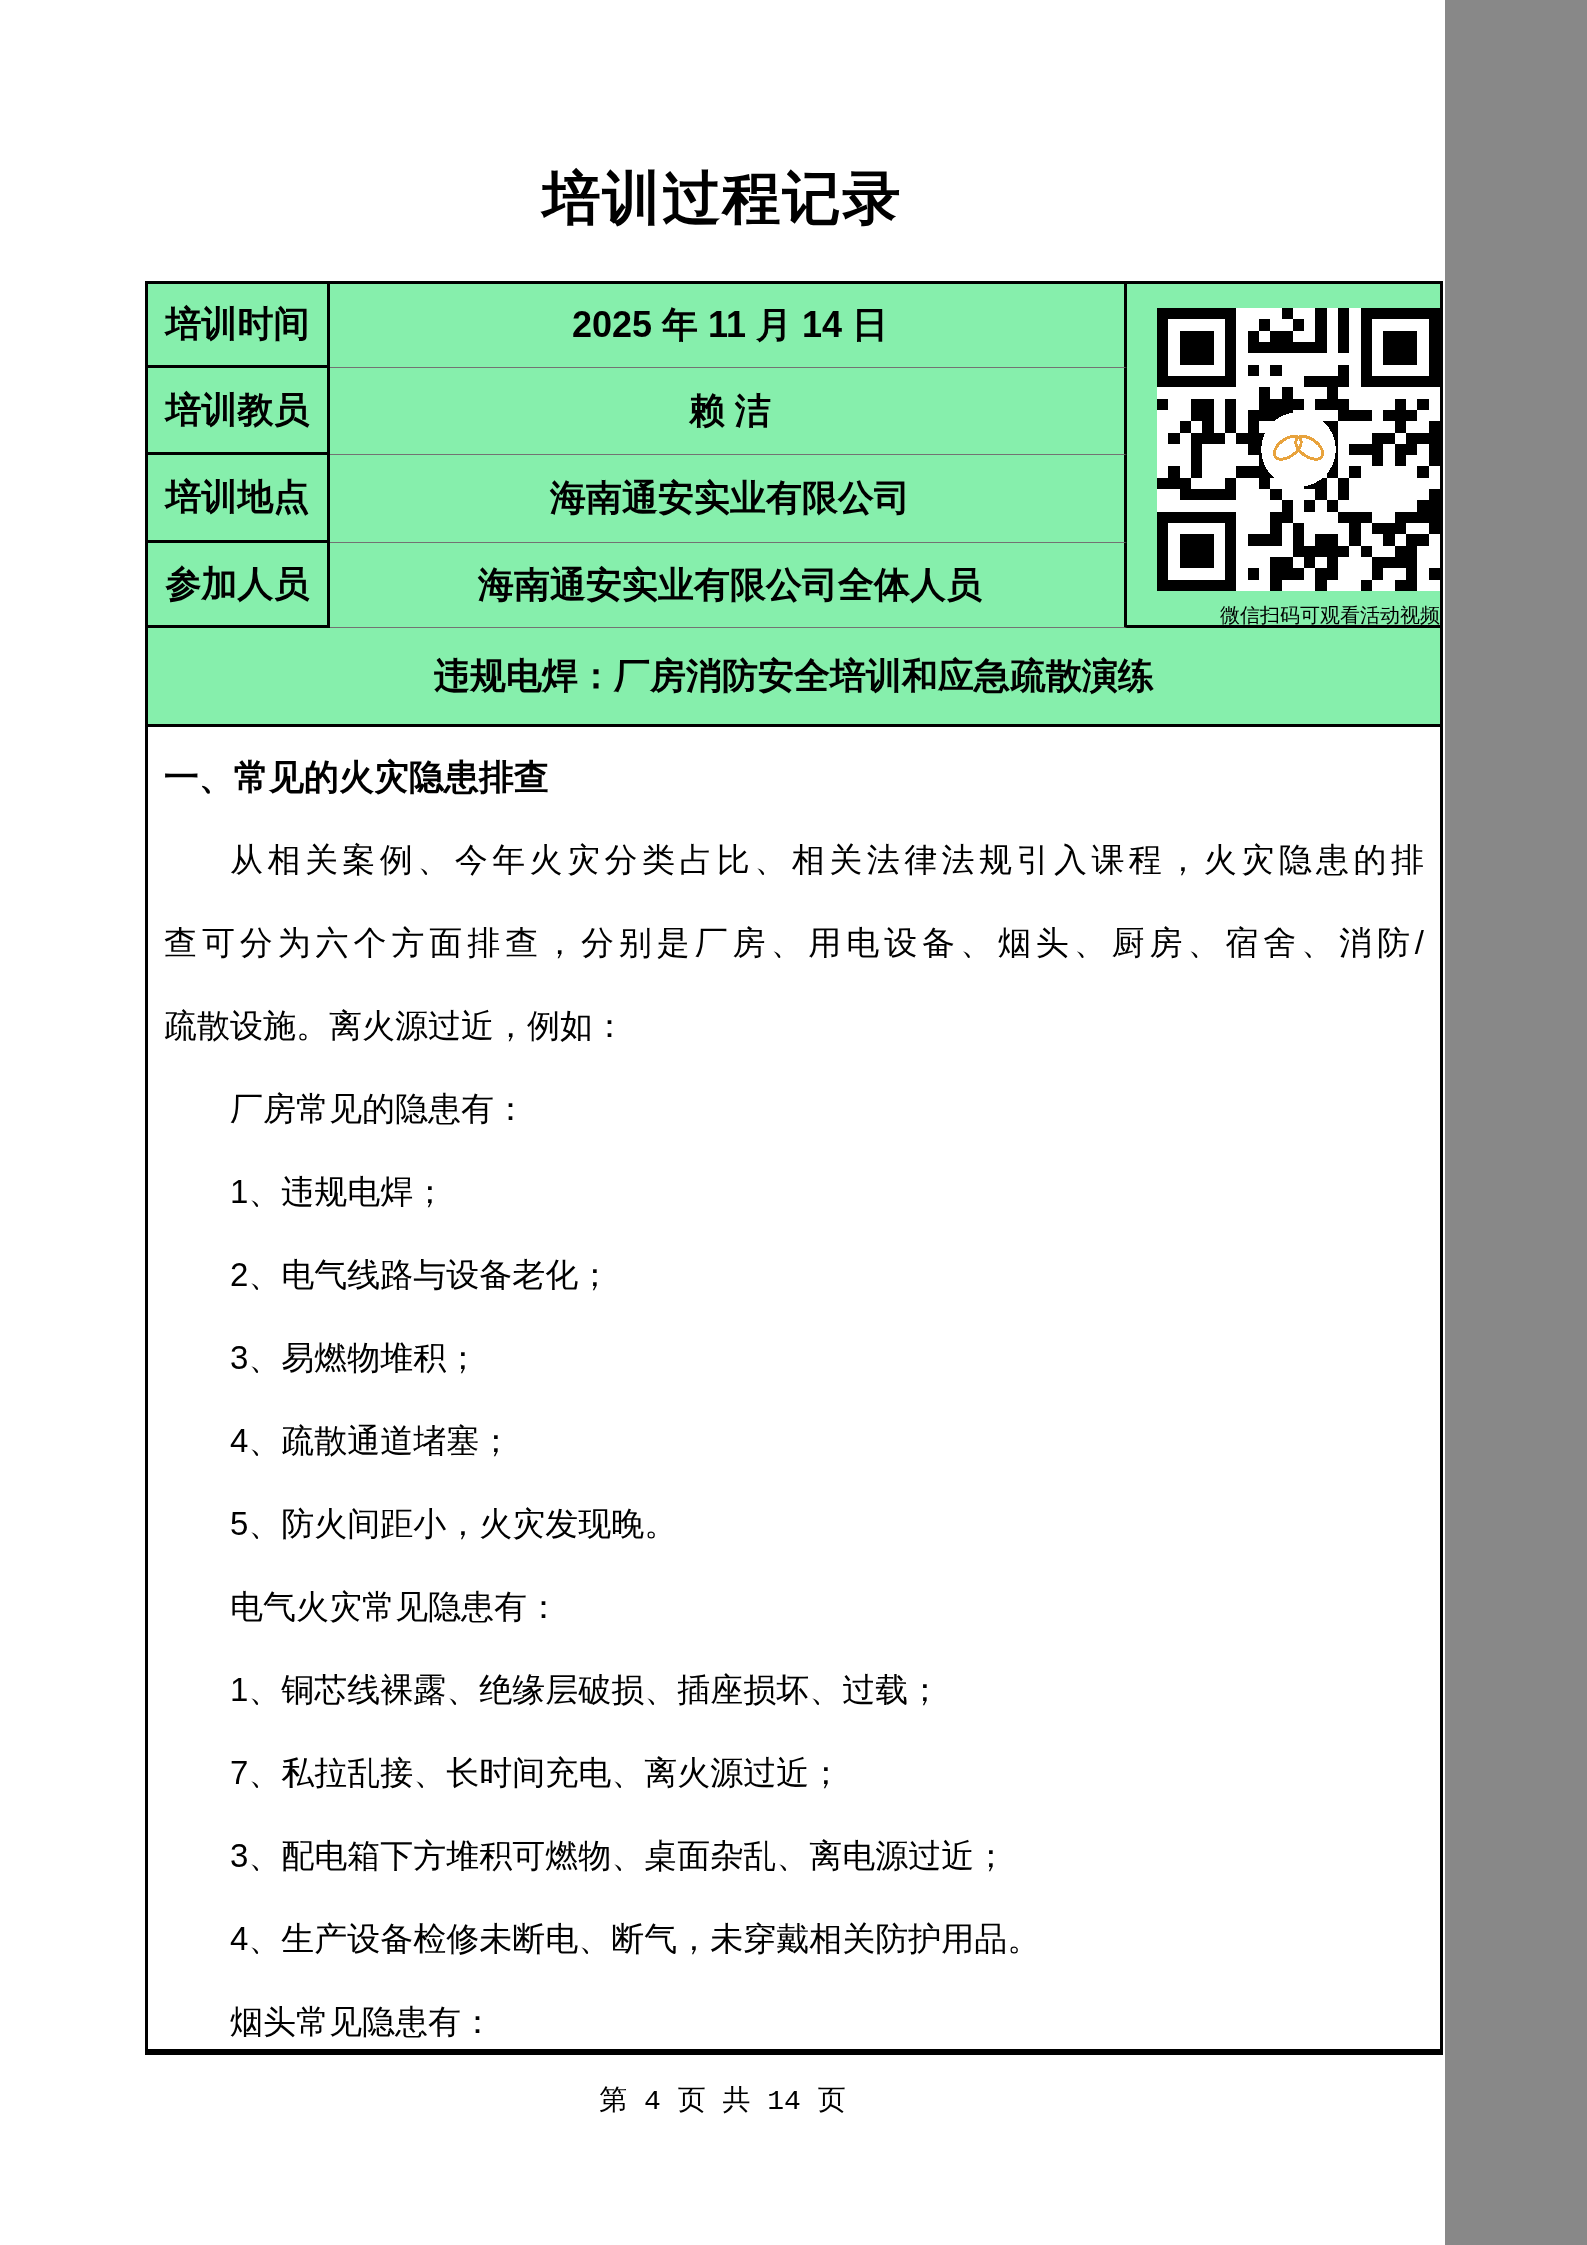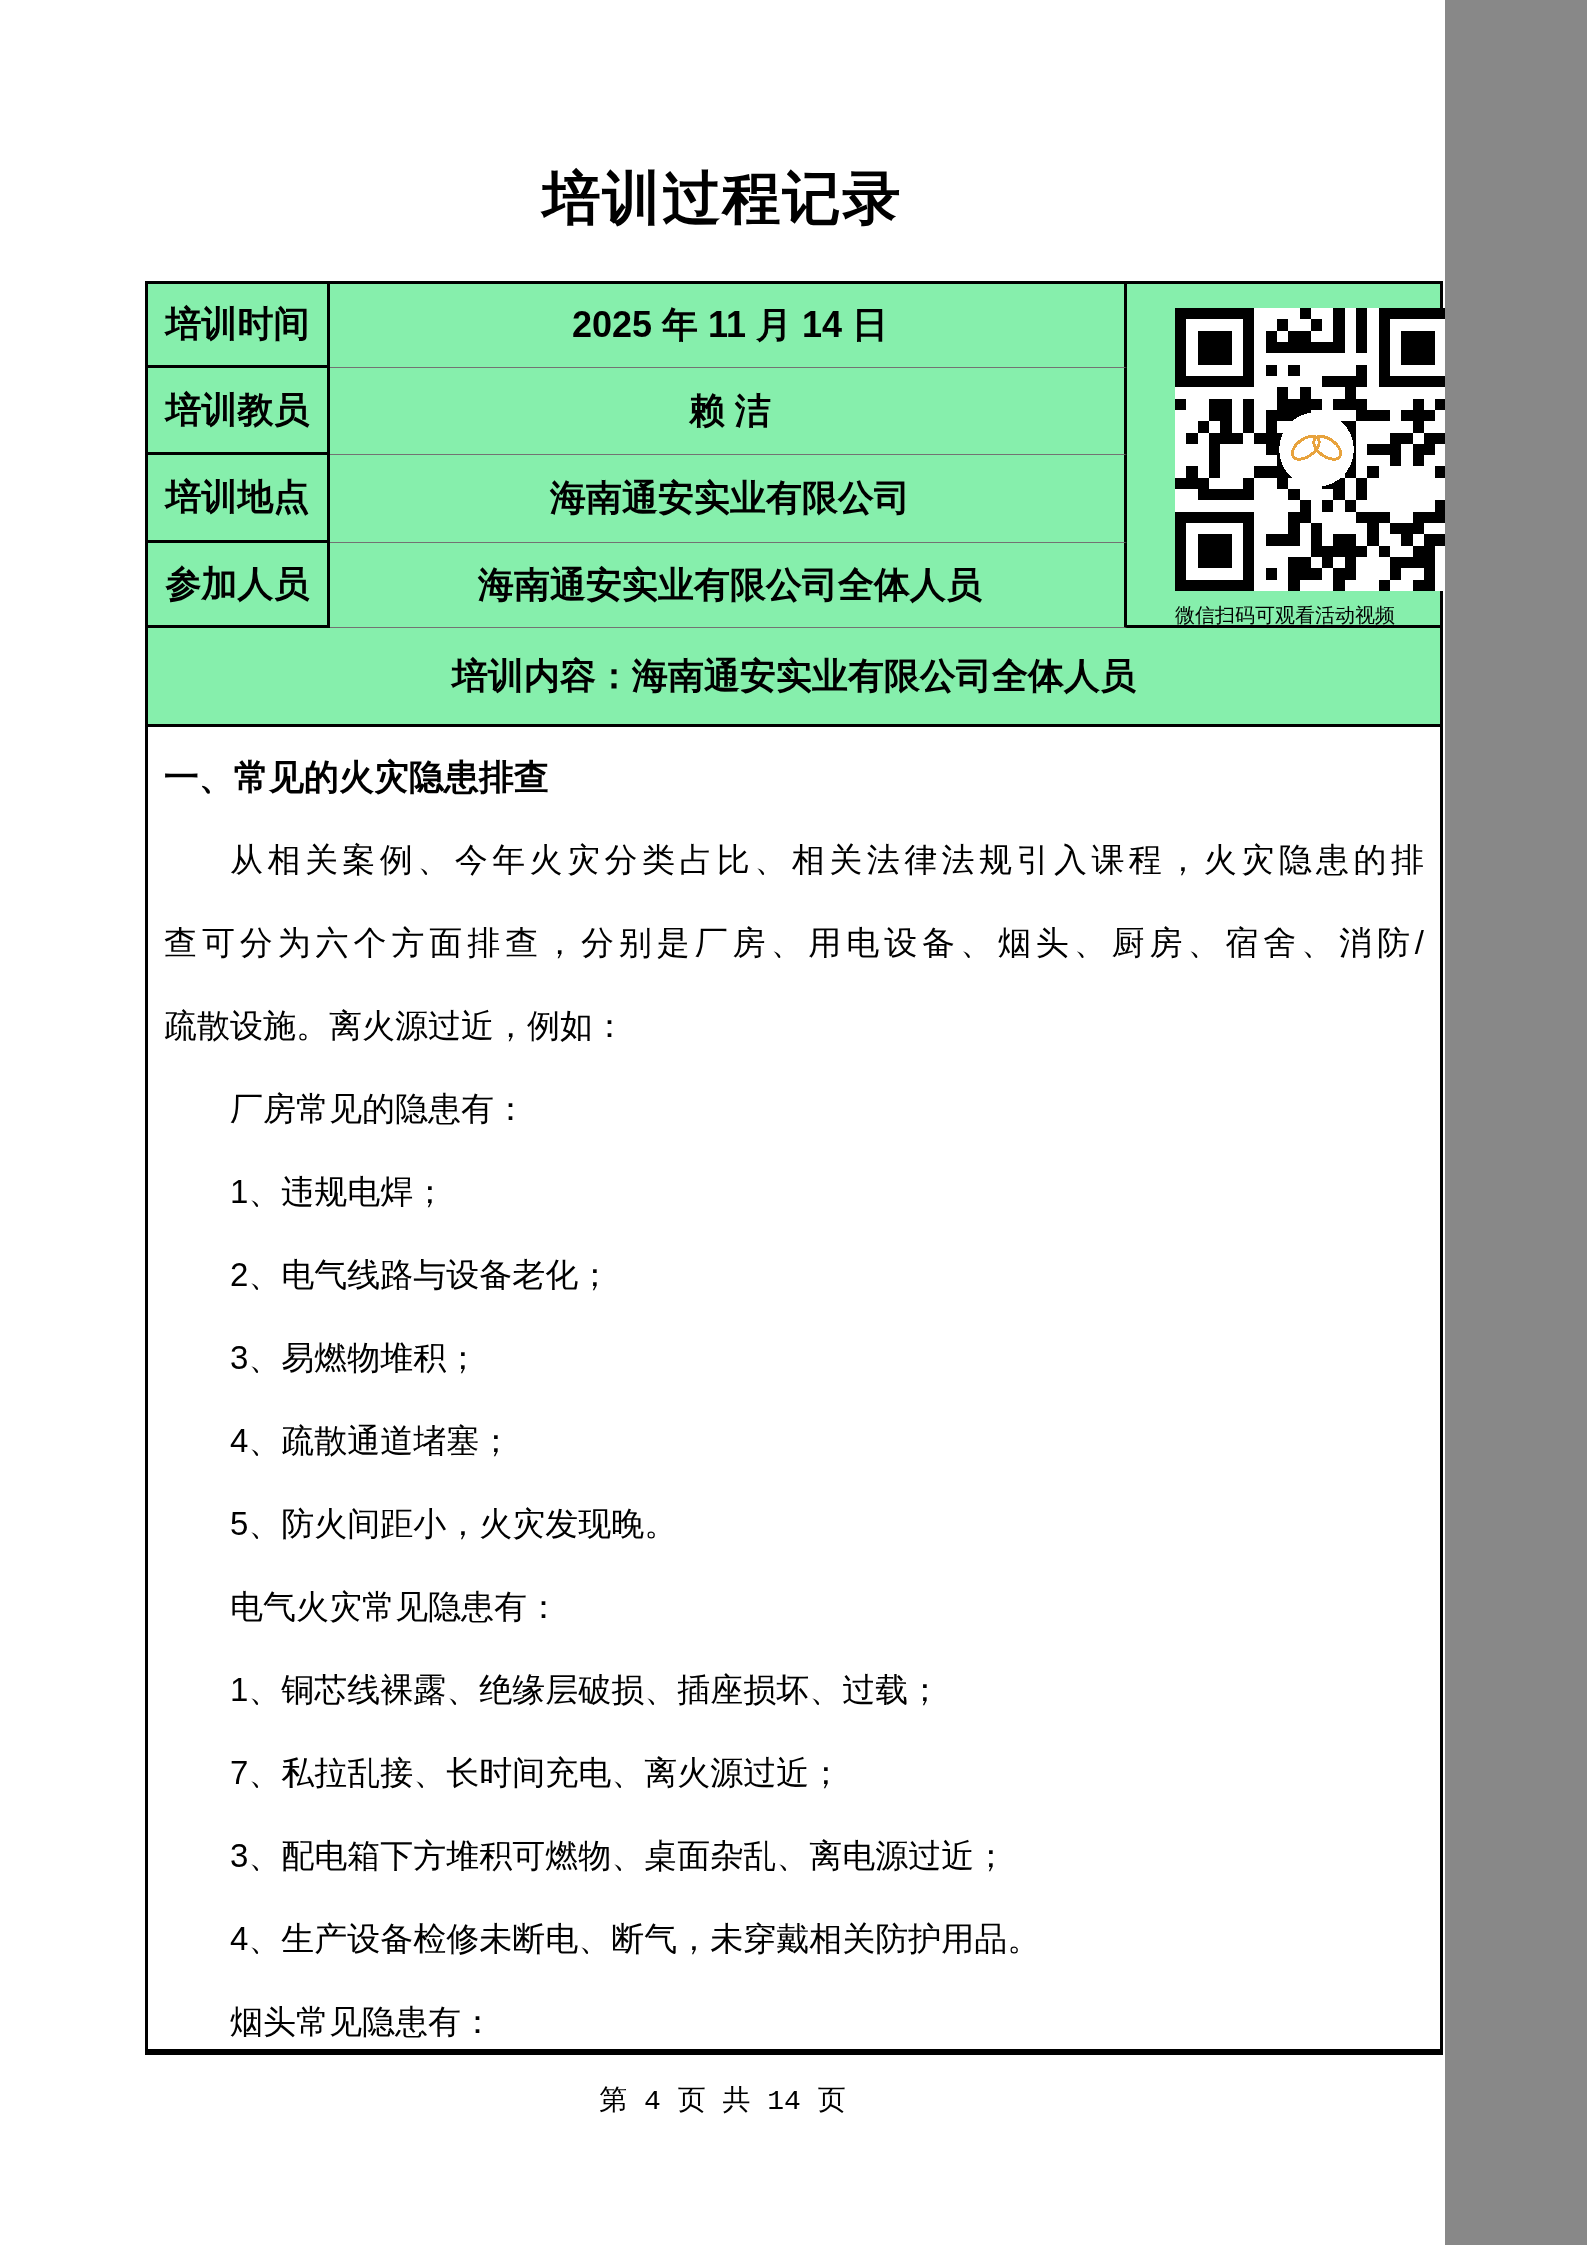--- a/index.html
+++ b/index.html
@@ -31,21 +31,21 @@
     box-sizing:border-box;
     display:flex;align-items:center;justify-content:center;
     font-weight:bold;font-size:36px;
   }
   .cell.lbl{grid-column:1;border-right:3px solid #000;border-bottom:3px solid #000;}
   .cell.val{grid-column:2;border-right:3px solid #000;border-bottom:1px solid #737373;padding-left:6px;}
   .r1{grid-row:1}.r2{grid-row:2}.r3{grid-row:3}.r4{grid-row:4}
   #qr-cell{
     grid-column:3;grid-row:1/5;
     box-sizing:border-box;border-bottom:3px solid #000;
-    display:flex;flex-direction:column;align-items:flex-start;
+    display:flex;flex-direction:column;align-items:flex-end;
     padding-top:24px;
     padding-left:48px;
   }
   #qr-caption{
     margin-top:7px;
     font-family:"Liberation Serif", serif;
     font-size:20px;font-weight:normal;
   }
   #content-cell{
     grid-column:1/4;grid-row:5;
@@ -299,21 +299,21 @@
             <rect x="2" y="20" width="3" height="3" fill="#000000"></rect>
             <circle cx="12.5" cy="12.5" r="3.3" fill="#fff"></circle>
             <g fill="none" stroke="#E8A33D" stroke-width="0.26">
               <ellipse cx="11.55" cy="12.35" rx="1.35" ry="0.78" transform="rotate(-36 11.55 12.35)"></ellipse>
               <ellipse cx="13.45" cy="12.35" rx="1.35" ry="0.78" transform="rotate(36 13.45 12.35)"></ellipse>
             </g>
           </svg></div>
       <div id="qr-caption">微信扫码可观看活动视频</div>
     </div>
 
-    <div id="content-cell">培训内容：海南通安实业有限公司全体人员</div>
+    <div id="content-cell">违规电焊：厂房消防安全培训和应急疏散演练</div>
   </div>
 
   <div id="body-box">
     <div id="section-heading">一、常见的火灾隐患排查</div>
     <div id="body-lines">
         <div class="body-line ind just">从相关案例、今年火灾分类占比、相关法律法规引入课程，火灾隐患的排</div>
         <div class="body-line just">查可分为六个方面排查，分别是厂房、用电设备、烟头、厨房、宿舍、消防/</div>
         <div class="body-line">疏散设施。离火源过近，例如：</div>
         <div class="body-line ind">厂房常见的隐患有：</div>
         <div class="body-line ind">1、违规电焊；</div>

